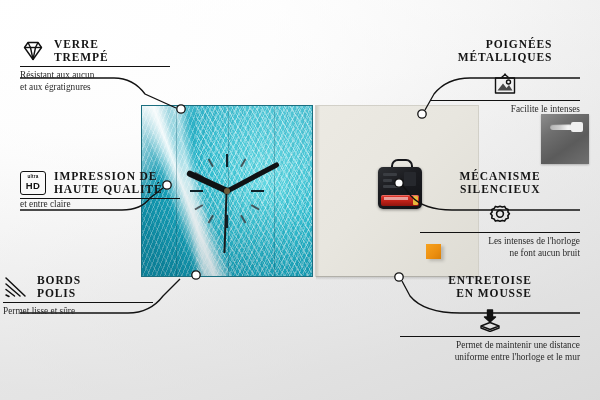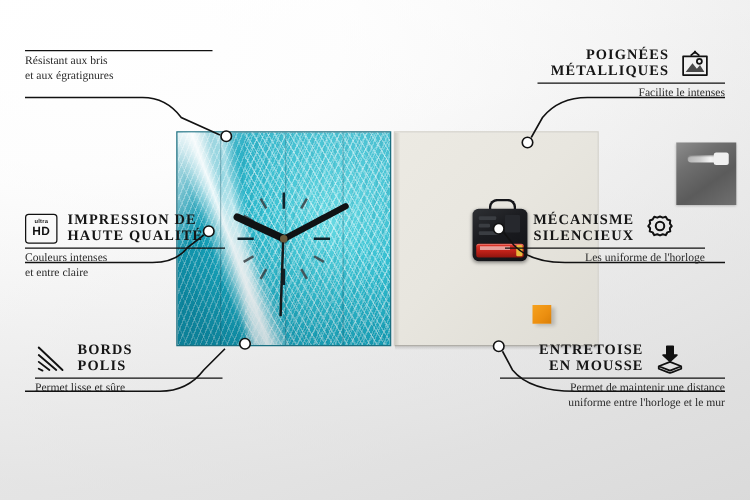--- a/index.html
+++ b/index.html
@@ -119,21 +119,21 @@
   .callout .head{display:flex;align-items:center;gap:8px;}
   .callout .title{
     font-weight:bold;font-size:11.5px;letter-spacing:.9px;color:#151515;
     line-height:13px;text-transform:uppercase;white-space:nowrap;
   }
   .callout .sub{
     font-size:9.3px;color:#2a2a2a;line-height:11.5px;white-space:nowrap;margin-top:3px;
   }
   .callout.left .head{justify-content:flex-start;}
   .callout.left .title,.callout.left .sub{text-align:left;}
-  .callout.right .head{justify-content:center;}
+  .callout.right .head{justify-content:center;flex-direction:column;}
   .callout.right .title,.callout.right .sub{text-align:right;}
   .rule{height:1px;background:#111;margin-top:2px;}
 
   .ico{width:26px;height:24px;flex:0 0 26px;display:block;}
   .ico svg{display:block;width:26px;height:24px;}
 
   .hdbox{
     width:24px;height:22px;border:1.6px solid #111;border-radius:3px;
     display:flex;flex-direction:column;align-items:center;justify-content:center;
     font-family:"Liberation Sans", sans-serif;line-height:1;
@@ -247,44 +247,59 @@
 
       <path d="M580,210 L452,210 Q424,210 411,196 L403,186"></path>
       <circle cx="399" cy="183" r="4.2" fill="#ffffff"></circle>
 
       <path d="M580,313 L460,313 Q424,313 410,296 L402,281"></path>
       <circle cx="399" cy="277" r="4.2" fill="#ffffff"></circle>
     </g>
   </svg>
 
   <div class="callout left" style="left:20px;top:38px;width:150px">
-    <div class="rule"></div>
-    <div class="sub">Résistant aux bris</div>
+    <div class="head">
+      <span class="ico">
+        <svg viewBox="0 0 26 24">
+            <g fill="none" stroke="#111" stroke-width="1.4" stroke-linejoin="round">
+          <path d="M4.5,8.5 L8,3.5 L18,3.5 L21.5,8.5 L13,20.5 Z"></path>
+          <path d="M4.5,8.5 L21.5,8.5"></path>
+              <path d="M8,3.5 L10.5,8.5 L13,20.5"></path>
+              <path d="M18,3.5 L15.5,8.5 L13,20.5"></path>
+        </g>
+          </svg>
+      </span>
+      <span>
+        <div class="title">VERRE</div>
+        <div class="title">TREMPÉ</div>
+      </span>
+    </div>
+    <div class="rule"></div>
+    <div class="sub">Résistant aux aucun</div>
     <div class="sub" style="margin-top:0">et aux égratignures</div>
   </div>
 
   <div class="callout left" style="left:20px;top:170px;width:160px">
     <div class="head">
       <span class="ico">
         <span class="hdbox">
           <span class="u">ultra</span>
           <span class="h">HD</span>
         </span>
       </span>
       <span>
         <div class="title">IMPRESSION DE</div>
         <div class="title">HAUTE QUALITÉ</div>
       </span>
     </div>
     <div class="rule"></div>
-    <div class="sub">Couleurs intenses</div>
     <div class="sub" style="margin-top:0">et entre claire</div>
   </div>
 
-  <div class="callout left" style="left:28px;top:274px;width:150px">
+  <div class="callout left" style="left:3px;top:274px;width:150px">
     <div class="head">
       <span class="ico">
         <svg viewBox="0 0 26 24">
             <g fill="none" stroke="#111" stroke-width="1.5" stroke-linecap="round">
           <path d="M3,3 L22,21"></path>
               <path d="M3,9 L17,21"></path>
               <path d="M3,14.5 L11.5,21"></path>
               <path d="M3,20 L6,21.5"></path>
         </g>
           </svg>
@@ -313,37 +328,38 @@
           <path d="M5.5,18.5 L11,11.5 L14.5,16 L17,13 L20.5,18.5 Z" fill="#111" stroke="none" opacity=".75"></path>
           <circle cx="16.5" cy="10" r="2"></circle>
         </g>
           </svg>
       </span>
     </div>
     <div class="rule"></div>
     <div class="sub">Facilite le intenses</div>
   </div>
 
-  <div class="callout right" style="left:404px;top:170px;width:160px">
+  <div class="callout right" style="left:420px;top:170px;width:160px">
     <div class="head">
       <span>
         <div class="title">MÉCANISME</div>
         <div class="title">SILENCIEUX</div>
       </span>
       <span class="ico">
         <svg viewBox="0 0 26 24">
             <g fill="none" stroke="#111" stroke-width="1.6" stroke-linejoin="round">
           <path d="M13,2.2 L15.2,3.1 L17.6,2.4 L18.9,4.6 L21.2,5.4 L20.9,7.9 L22.4,9.8 L20.9,11.6 L21.2,14.1 L18.9,14.9 L17.6,17.1 L15.2,16.4 L13,17.3 L10.8,16.4 L8.4,17.1 L7.1,14.9 L4.8,14.1 L5.1,11.6 L3.6,9.8 L5.1,7.9 L4.8,5.4 L7.1,4.6 L8.4,2.4 L10.8,3.1 Z"></path>
           <circle cx="13" cy="9.8" r="3.4"></circle>
         </g>
           </svg>
       </span>
     </div>
     <div class="rule"></div>
-    <div class="sub">Les uniforme de l'horloge</div>
+    <div class="sub">Les intenses de l'horloge</div>
+    <div class="sub" style="margin-top:0">ne font aucun bruit</div>
   </div>
 
   <div class="callout right" style="left:400px;top:274px;width:180px">
     <div class="head">
       <span>
         <div class="title">ENTRETOISE</div>
         <div class="title">EN MOUSSE</div>
       </span>
       <span class="ico">
         <svg viewBox="0 0 26 24">

